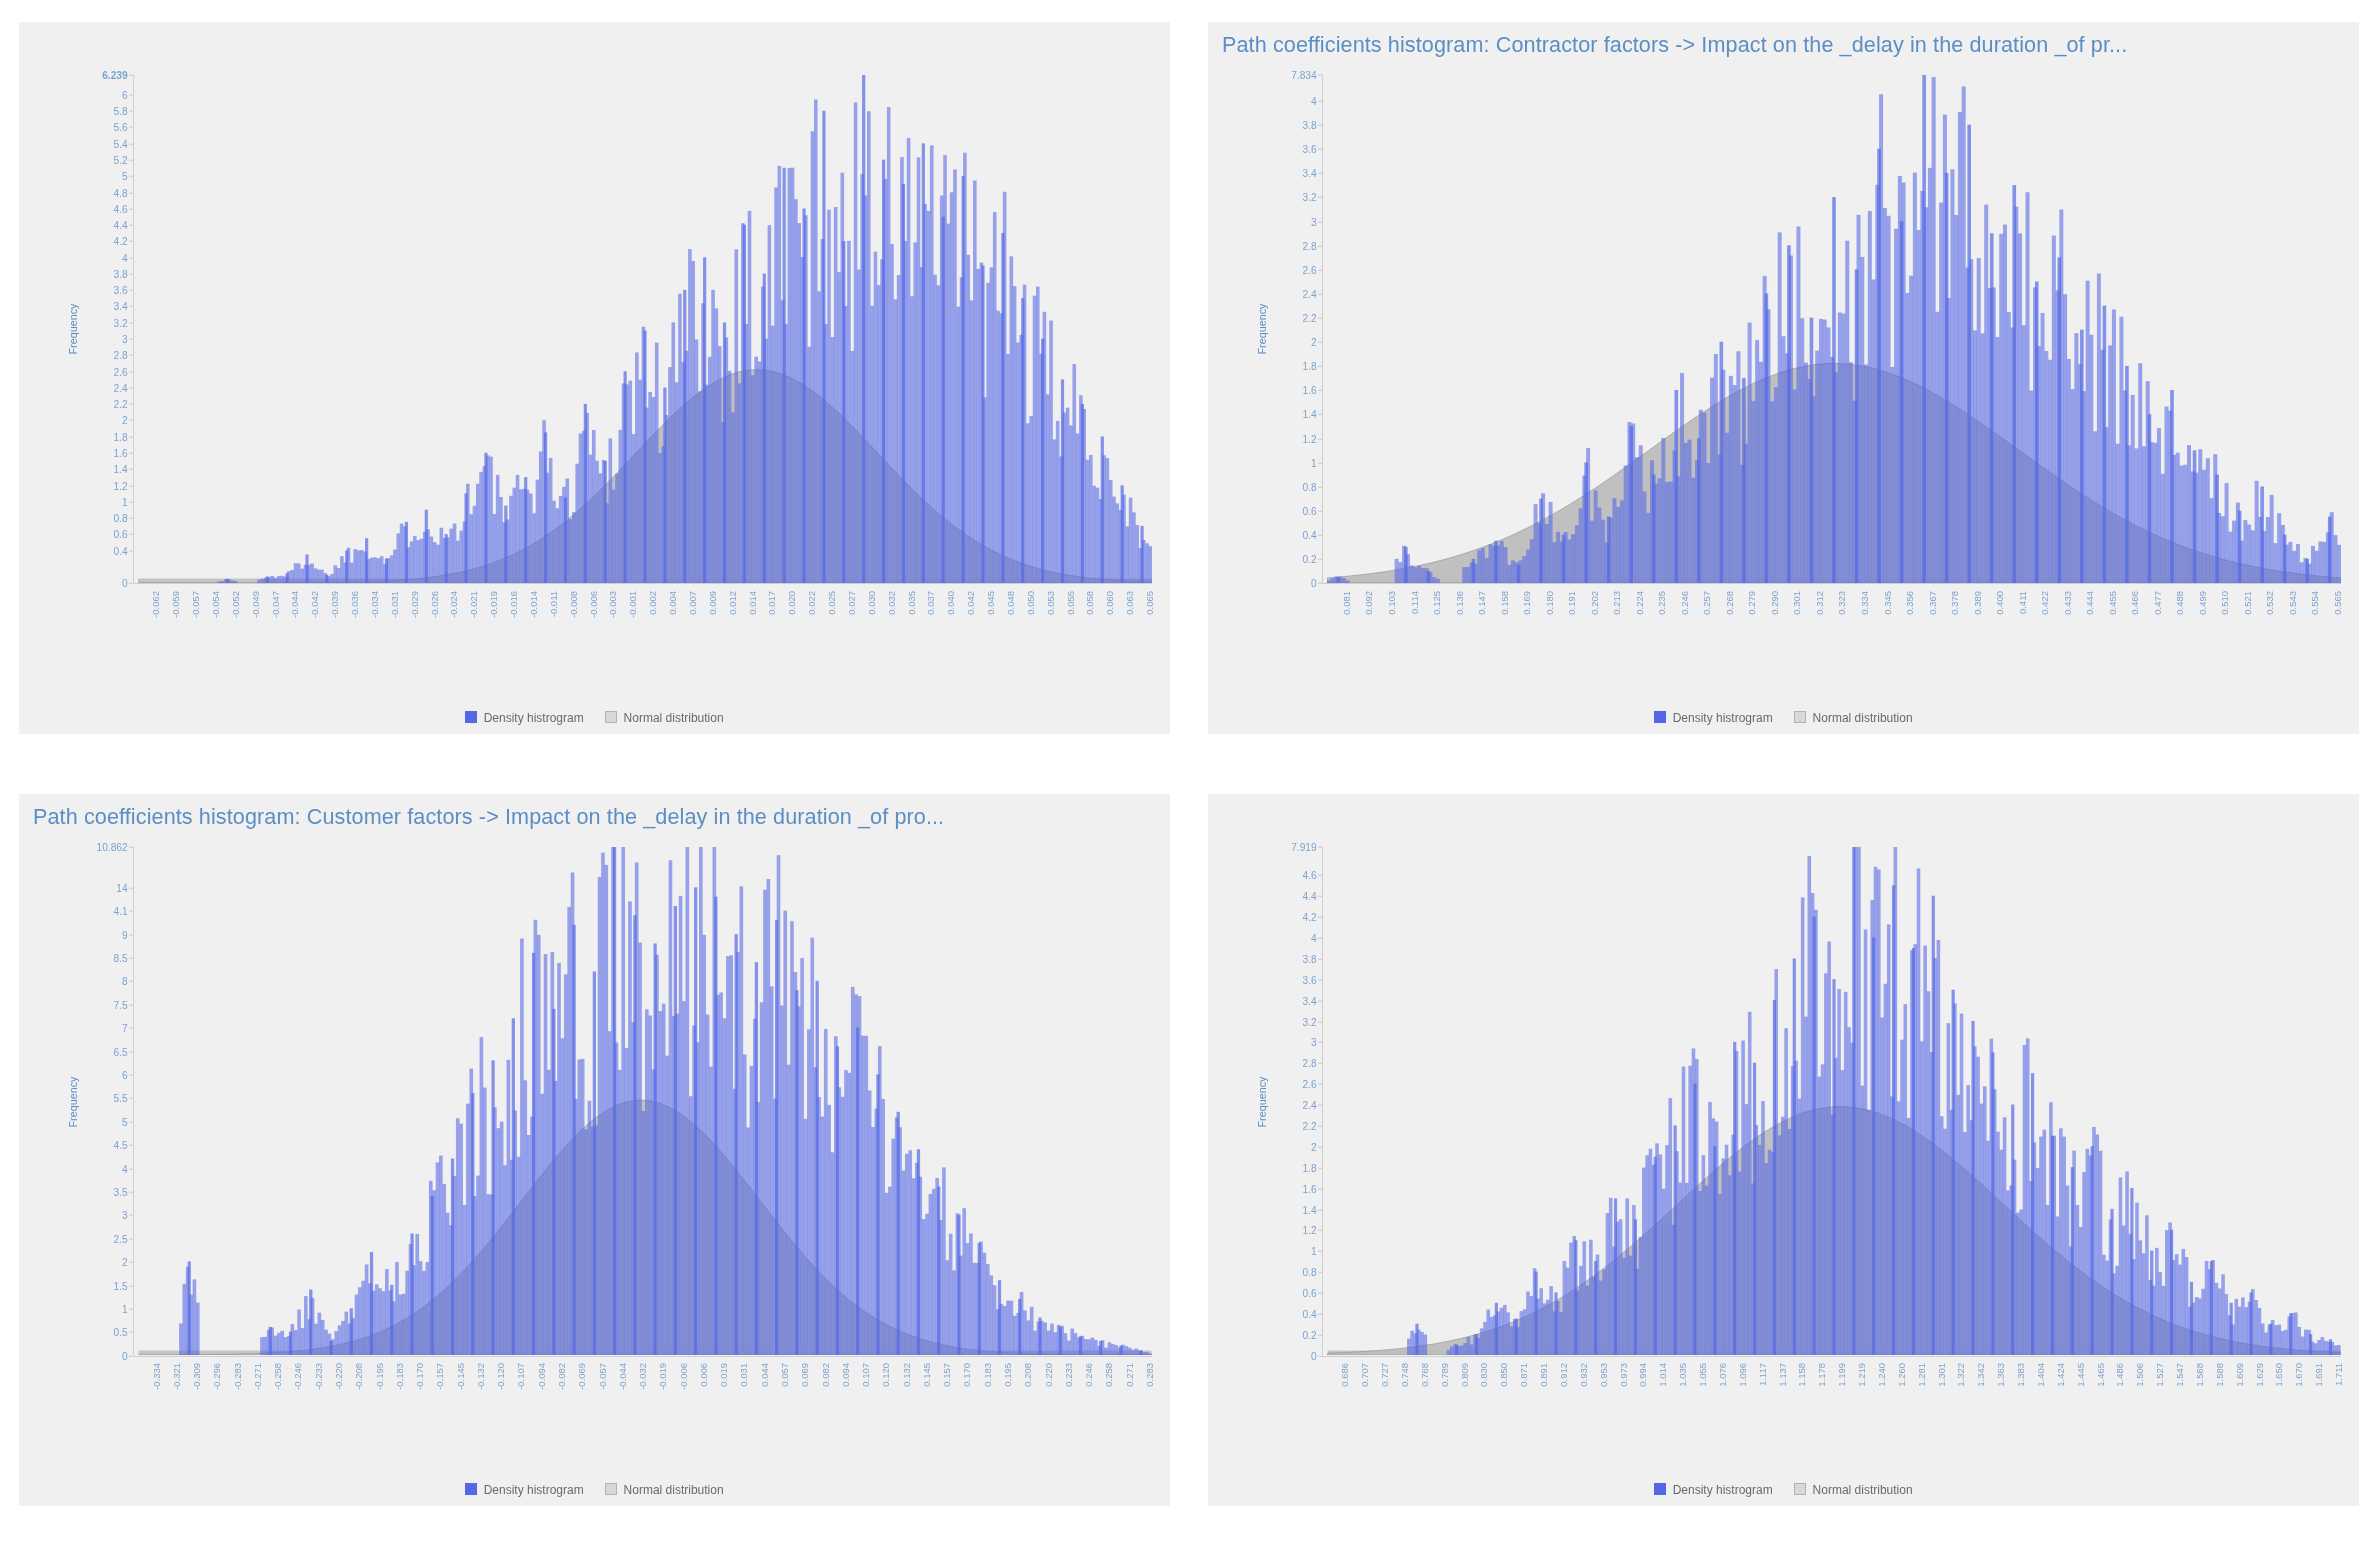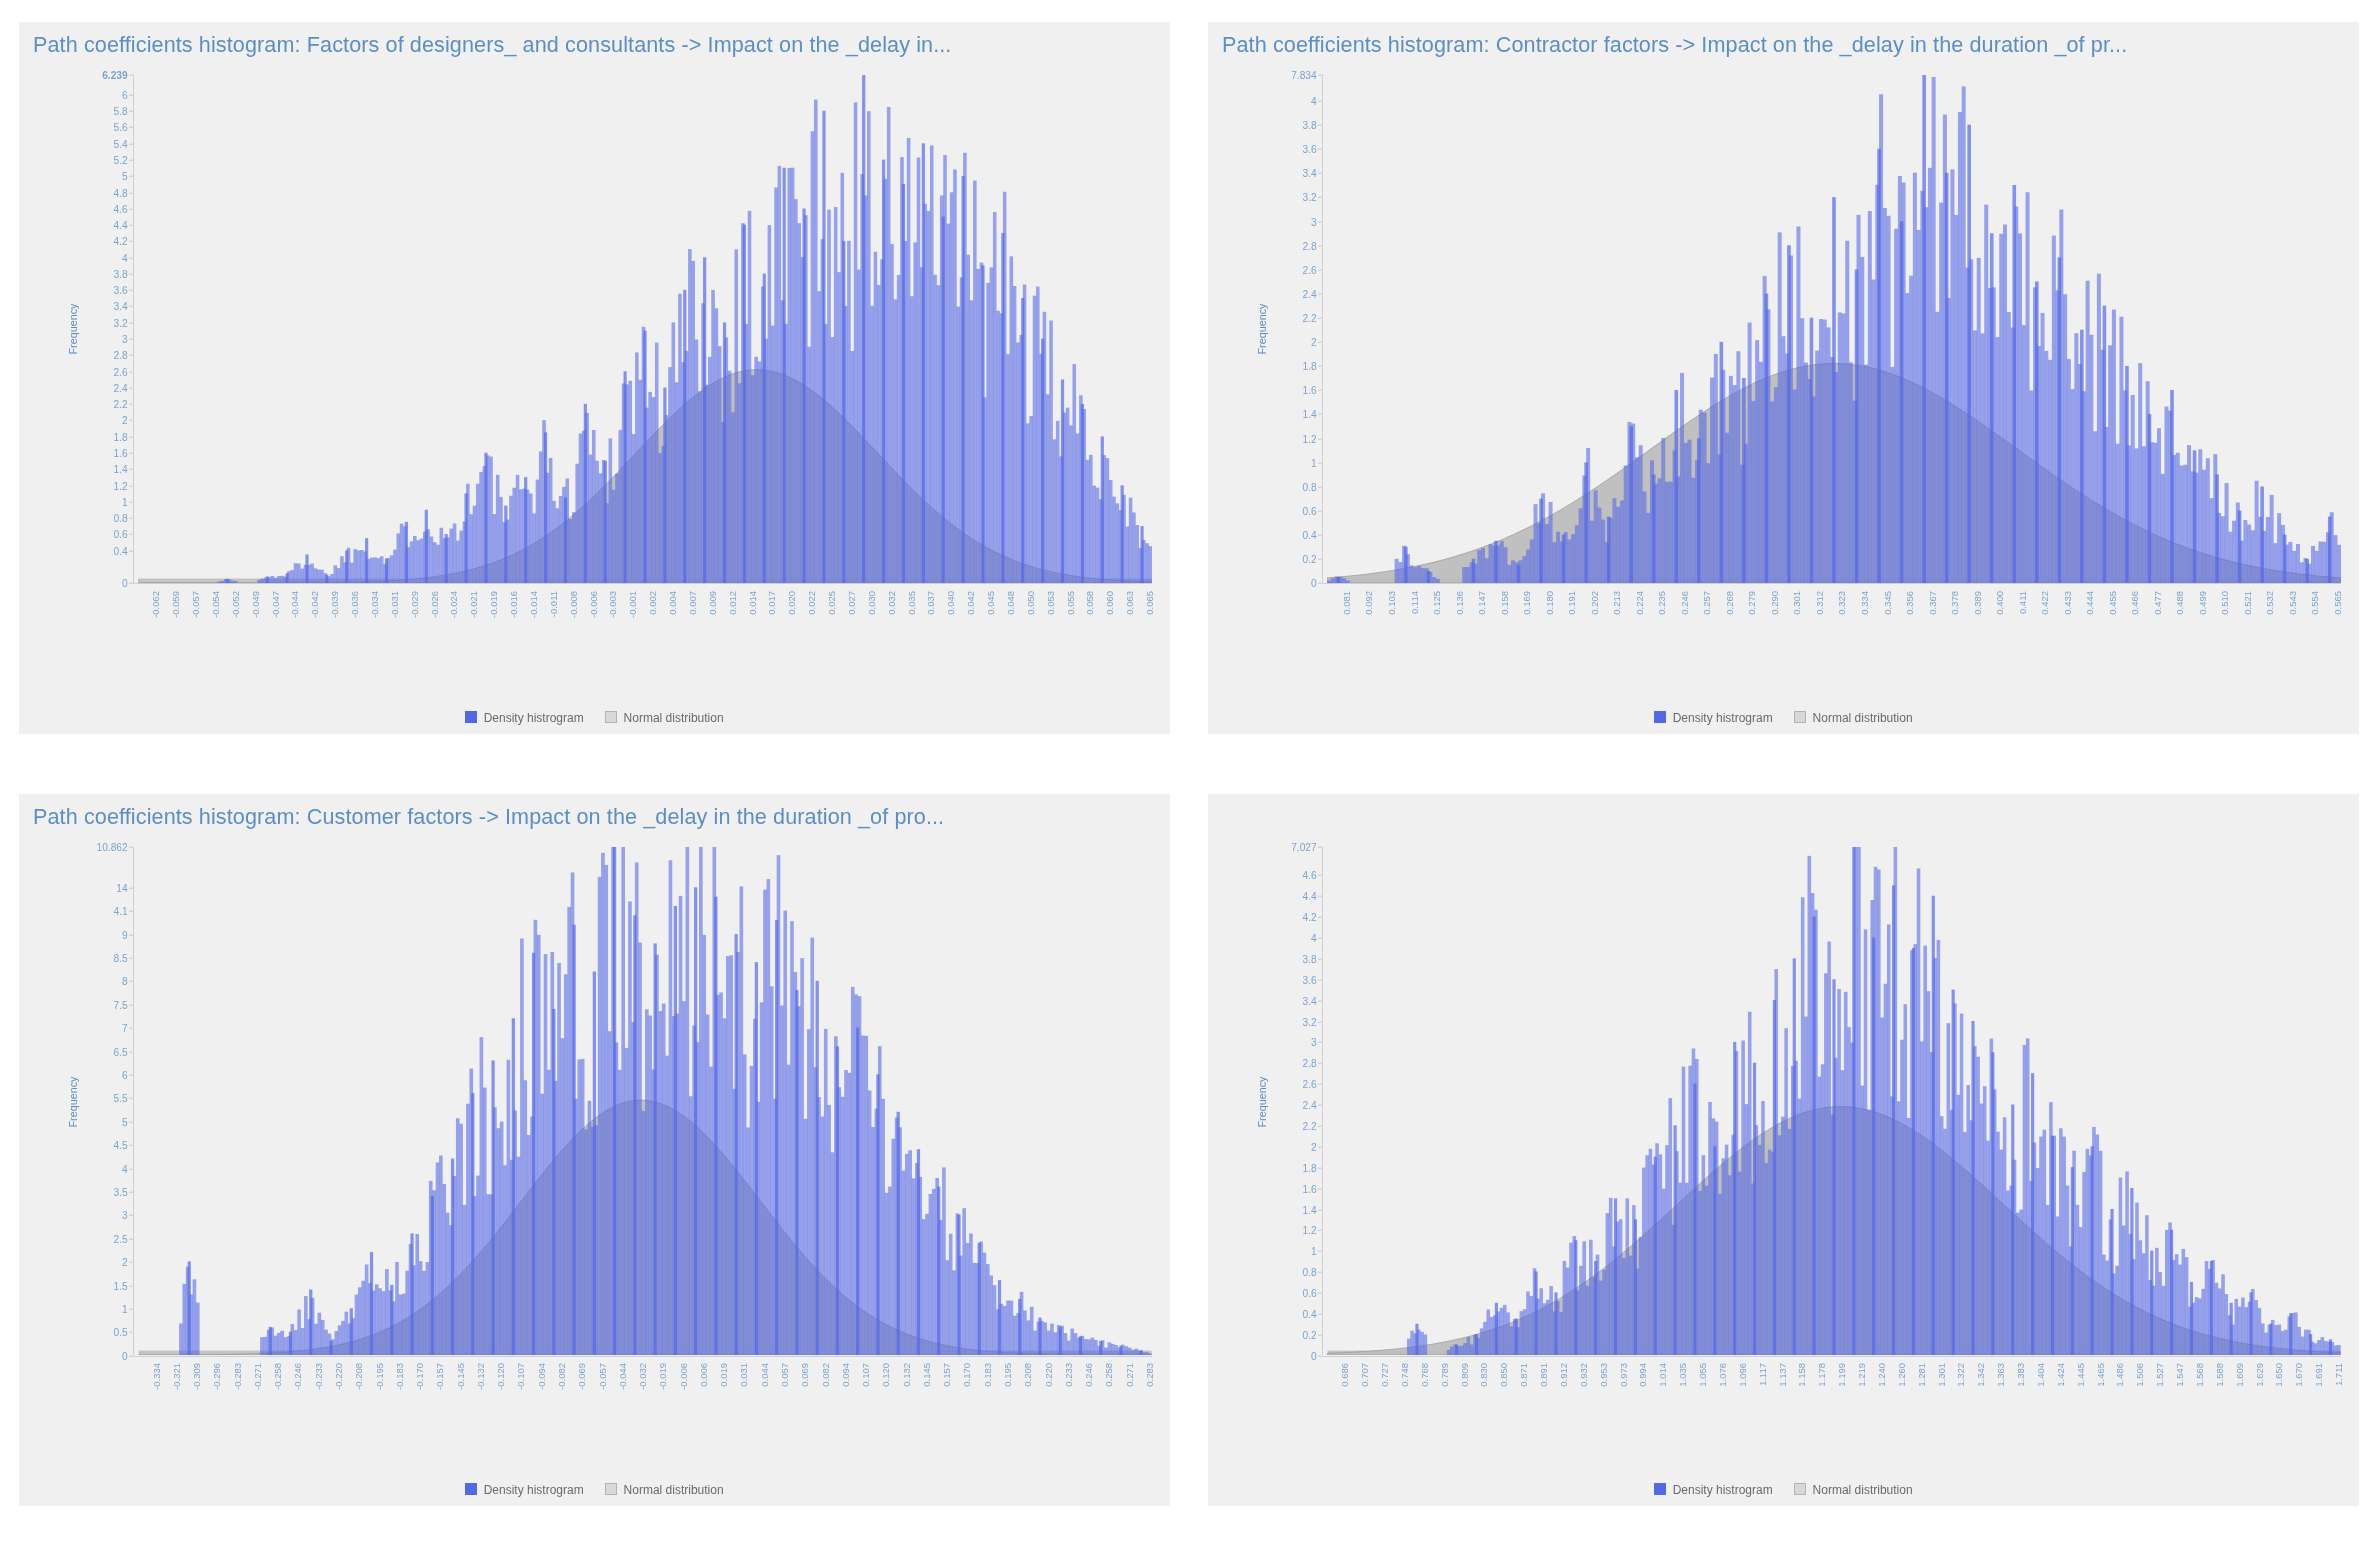--- a/index.html
+++ b/index.html
@@ -128,21 +128,20 @@
   }
   .sw-hist { background: #5468e6; }
   .sw-norm { background: #d8d8d8; border: 1.3px solid #b3b3b3; box-sizing: border-box; }
 </style>
 </head>
 <body>
 
 <div id="grid">
   <div class="panel-wrap">
     <div class="panel">
-      <div class="chart-title">Path coefficients histogram: Factors of designers_ and consultants -&gt; Impact on the _delay in...</div>
       <div class="plot-area">
           <div class="ylabel" style="top: 265px;">Frequency</div>
           <div class="ytick-col" style="left: 36px; width: 79px;">
             <div class="ytick" style="top: 11.4px; font-weight: bold;">6.239</div>
             <div class="ytick-mark" style="top: 11.4px;"></div>
             <div class="ytick" style="top: 31px;">6</div>
             <div class="ytick-mark" style="top: 31px;"></div>
             <div class="ytick" style="top: 47px;">5.8</div>
             <div class="ytick-mark" style="top: 47px;"></div>
             <div class="ytick" style="top: 63px;">5.6</div>
@@ -1457,21 +1456,21 @@
         </div>
       </div>
     </div>
   </div>
 
   <div class="panel-wrap">
     <div class="panel">
       <div class="plot-area">
           <div class="ylabel" style="top: 266px;">Frequency</div>
           <div class="ytick-col" style="left: 36px; width: 79px;">
-            <div class="ytick" style="top: 11.4px;">7.027</div>
+            <div class="ytick" style="top: 11.4px;">7.919</div>
             <div class="ytick-mark" style="top: 11.4px;"></div>
             <div class="ytick" style="top: 39px;">4.6</div>
             <div class="ytick-mark" style="top: 39px;"></div>
             <div class="ytick" style="top: 60px;">4.4</div>
             <div class="ytick-mark" style="top: 60px;"></div>
             <div class="ytick" style="top: 81px;">4.2</div>
             <div class="ytick-mark" style="top: 81px;"></div>
             <div class="ytick" style="top: 102px;">4</div>
             <div class="ytick-mark" style="top: 102px;"></div>
             <div class="ytick" style="top: 123px;">3.8</div>

